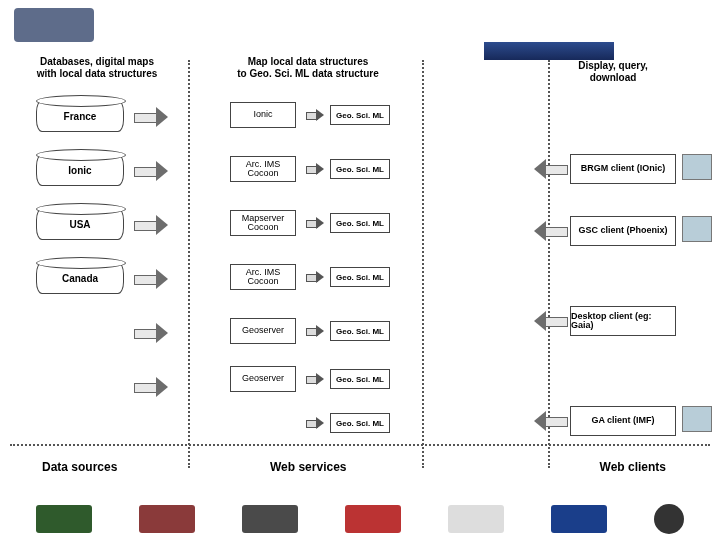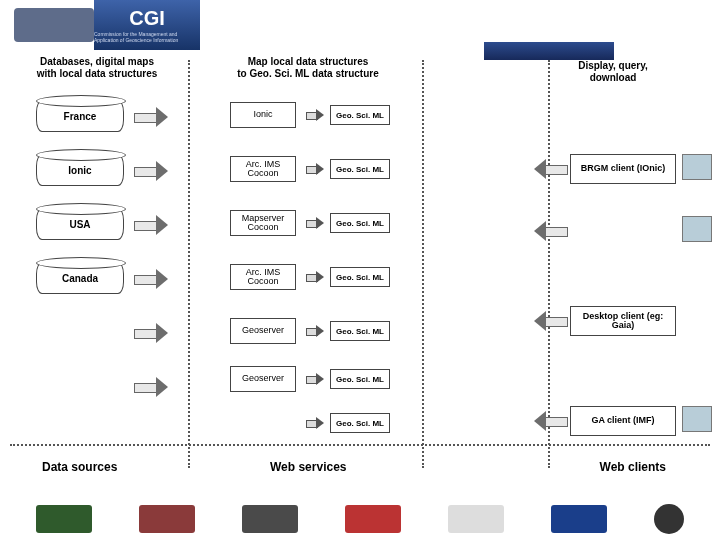--- a/index.html
+++ b/index.html
@@ -30,21 +30,21 @@
   .arrowR { position:absolute; width:34px; height:14px; }
   .arrowR::before { content:""; position:absolute; left:0; top:3px; width:22px; height:8px; background:#e8e8e8; border:1px solid #666; }
   .arrowR::after { content:""; position:absolute; right:0; top:-3px; border-left:12px solid #6d6d6d; border-top:10px solid transparent; border-bottom:10px solid transparent; }
 
   .svc { position:absolute; width:66px; height:26px; background:#fff; border:1px solid #444; display:flex; align-items:center; justify-content:center; font-weight:normal; font-size:9px; text-align:center; line-height:1.05; }
   .proto { position:absolute; width:60px; height:20px; background:#fff; border:1px solid #444; display:flex; align-items:center; justify-content:center; font-size:8px; font-weight:bold; }
   .small-arrow { position:absolute; width:18px; height:8px; }
   .small-arrow::before { content:""; position:absolute; left:0; top:1px; width:10px; height:6px; background:#ddd; border:1px solid #555; }
   .small-arrow::after { content:""; position:absolute; right:0; top:-2px; border-left:8px solid #555; border-top:6px solid transparent; border-bottom:6px solid transparent; }
 
-  .client { position:absolute; right:44px; width:106px; height:30px; background:#fff; border:1px solid #444; display:flex; align-items:center; justify-content:center; font-size:9px; font-weight:bold; text-align:center; line-height:1.05; }
+  .client { position:absolute; right:44px; width:106px; height:30px; background:#fff; border:1px solid #444; display:flex; align-items:center; justify-content:center; font-size:9px; font-weight:bold; line-height:1.05; }
   .arrowL { position:absolute; width:34px; height:14px; }
   .arrowL::before { content:""; position:absolute; right:0; top:3px; width:22px; height:8px; background:#e8e8e8; border:1px solid #666; }
   .arrowL::after { content:""; position:absolute; left:0; top:-3px; border-right:12px solid #6d6d6d; border-top:10px solid transparent; border-bottom:10px solid transparent; }
   .thumb { position:absolute; right:8px; width:30px; height:26px; background:#b8cdd8; border:1px solid #777; }
 
   .botlabel { position:absolute; bottom:6px; font-weight:bold; font-size:12px; }
   .bl1 { left:42px; }
   .bl2 { left:270px; }
   .bl3 { right:54px; }
 
@@ -56,24 +56,20 @@
   .f-sgu  { background:#b33; }
   .f-ga   { background:#ddd; }
   .f-vic  { background:#1a3e8a; }
   .f-csiro{ background:#333; border-radius:50%; width:30px; height:30px; }
 </style>
 </head>
 <body>
 
 <div class="topbar">
   <div class="iugs-logo"></div>
-  <div class="cgi-box">
-    <div class="cgi-txt">CGI</div>
-    <div class="cgi-sub">Commission for the Management and Application of Geoscience Information</div>
-  </div>
   <div class="bluebanner"></div>
 </div>
 
 <div class="stage">
   <div class="colhdr c1h" style="white-space:pre-line;">Databases, digital maps
 with local data structures</div>
   <div class="colhdr c2h" style="white-space:pre-line;">Map local data structures
 to Geo. Sci. ML data structure</div>
   <div class="colhdr c3h" style="white-space:pre-line;">Display, query,
 download</div>
@@ -126,20 +122,21 @@
   <div class="small-arrow" style="left:306px;top:325px"></div>
   <div class="proto" style="left:330px;top:319px">Geo. Sci. ML</div>
 
   <div class="small-arrow" style="left:306px;top:369px"></div>
   <div class="proto" style="left:330px;top:363px">Geo. Sci. ML</div>
 
   <div class="client" style="top:104px">BRGM client (IOnic)</div>
   <div class="arrowL" style="right:152px;top:112px"></div>
   <div class="thumb" style="top:104px"></div>
 
+  <div class="client" style="top:166px">GSC client (Phoenix)</div>
   <div class="arrowL" style="right:152px;top:174px"></div>
   <div class="thumb" style="top:166px"></div>
 
   <div class="client" style="top:256px">Desktop client (eg: Gaia)</div>
   <div class="arrowL" style="right:152px;top:264px"></div>
 
   <div class="client" style="top:356px">GA client (IMF)</div>
   <div class="arrowL" style="right:152px;top:364px"></div>
   <div class="thumb" style="top:356px"></div>
 

